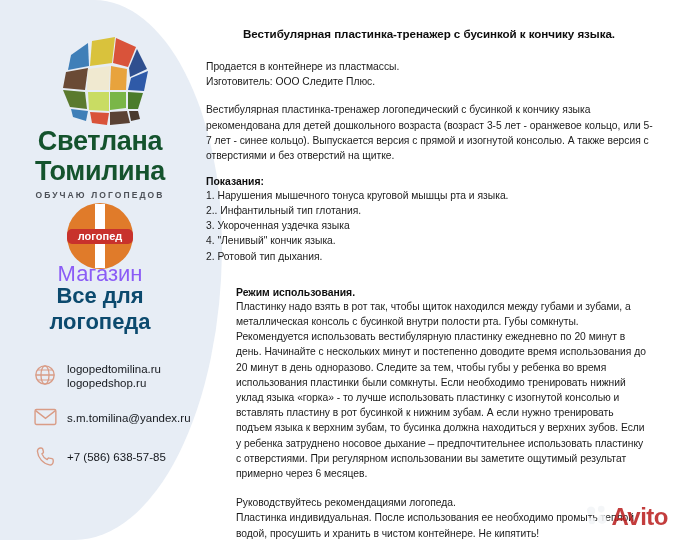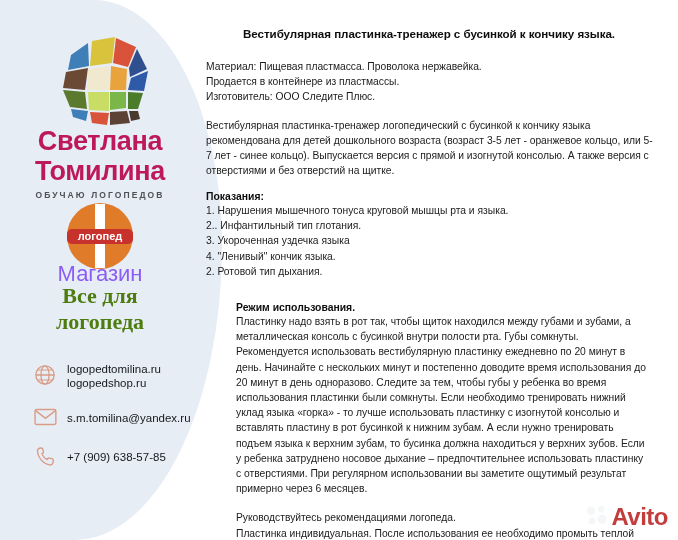--- a/index.html
+++ b/index.html
@@ -35,21 +35,21 @@
     position: absolute;
     left: 52px; top: 33px;
     width: 106px; height: 96px;
   }
 
   .brand-name {
     position: absolute;
     left: 0; top: 126px;
     width: 200px;
     text-align: center;
-    color: #be185d;
+    color: #14532d;
     font-size: 27px;
     font-weight: bold;
     line-height: 30px;
     letter-spacing: -0.3px;
   }
   .brand-tagline {
     position: absolute;
     left: 0; top: 190px;
     width: 200px;
     text-align: center;
@@ -73,25 +73,24 @@
     text-align: center;
     color: #8b5cf6;
     font-size: 22px;
     line-height: 27px;
   }
   .shop-sub {
     position: absolute;
     left: 0; top: 283px;
     width: 200px;
     text-align: center;
-    color: #4d7c0f;
+    color: #0c4a6e;
     font-size: 22px;
     font-weight: bold;
     line-height: 26px;
-    font-family: Liberation Serif, serif;
   }
 
   
   .contacts {
     position: absolute;
     left: 32px; top: 360px;
     width: 186px;
   }
   .contact-row {
     display: flex;
@@ -261,34 +260,33 @@
           <span class="contact-ico">
             <svg viewBox="0 0 24 24" width="21" height="21">
               <path d="M6.5 2.2 C4.2 2.2 2.6 4 2.8 6.3 C3.4 13.6 9.2 20.2 16.6 21.6
                        C18.8 22 20.8 20.3 20.8 18.1 L20.8 16.2 C20.8 15.4 20.2 14.7 19.4 14.5
                        L16.4 13.8 C15.7 13.6 15 13.9 14.6 14.5 L13.9 15.6
                        C11.1 14.2 9 11.9 7.9 9 L9 8.2 C9.6 7.8 9.8 7 9.6 6.3
                        L8.8 3.5 C8.6 2.7 7.9 2.2 7.1 2.2 Z" fill="none" stroke="#d99c86" stroke-width="1.6" stroke-linejoin="round"></path>
             </svg>
           </span>
           <span class="contact-text">
-            <div>+7 (909) 638-57-85</div>
+            <div>+7 (586) 638-57-85</div>
           </span>
         </div>
 
       </div>
     </div>
   </div>
 
   <div class="content">
 
     <div class="doc-title">Вестибулярная пластинка-тренажер с бусинкой к кончику языка.</div>
 
     <div class="para">
-      <div>Материал: Пищевая пластмасса. Проволока нержавейка.</div>
       <div>Продается в контейнере из пластмассы.</div>
       <div>Изготовитель: ООО Следите Плюс.</div>
     </div>
 
     <div class="para tight">Вестибулярная пластинка-тренажер логопедический с бусинкой к кончику языка рекомендована для детей дошкольного возраста (возраст 3-5 лет - оранжевое кольцо, или 5-7 лет - синее кольцо). Выпускается версия с прямой и изогнутой консолью. А также версия с отверстиями и без отверстий на щитке.</div>
 
     <div class="sec-head">Показания:</div>
     <ul class="list">
       <li>1. Нарушения мышечного тонуса круговой мышцы рта и языка.</li>
       <li>2.. Инфантильный тип глотания.</li>

